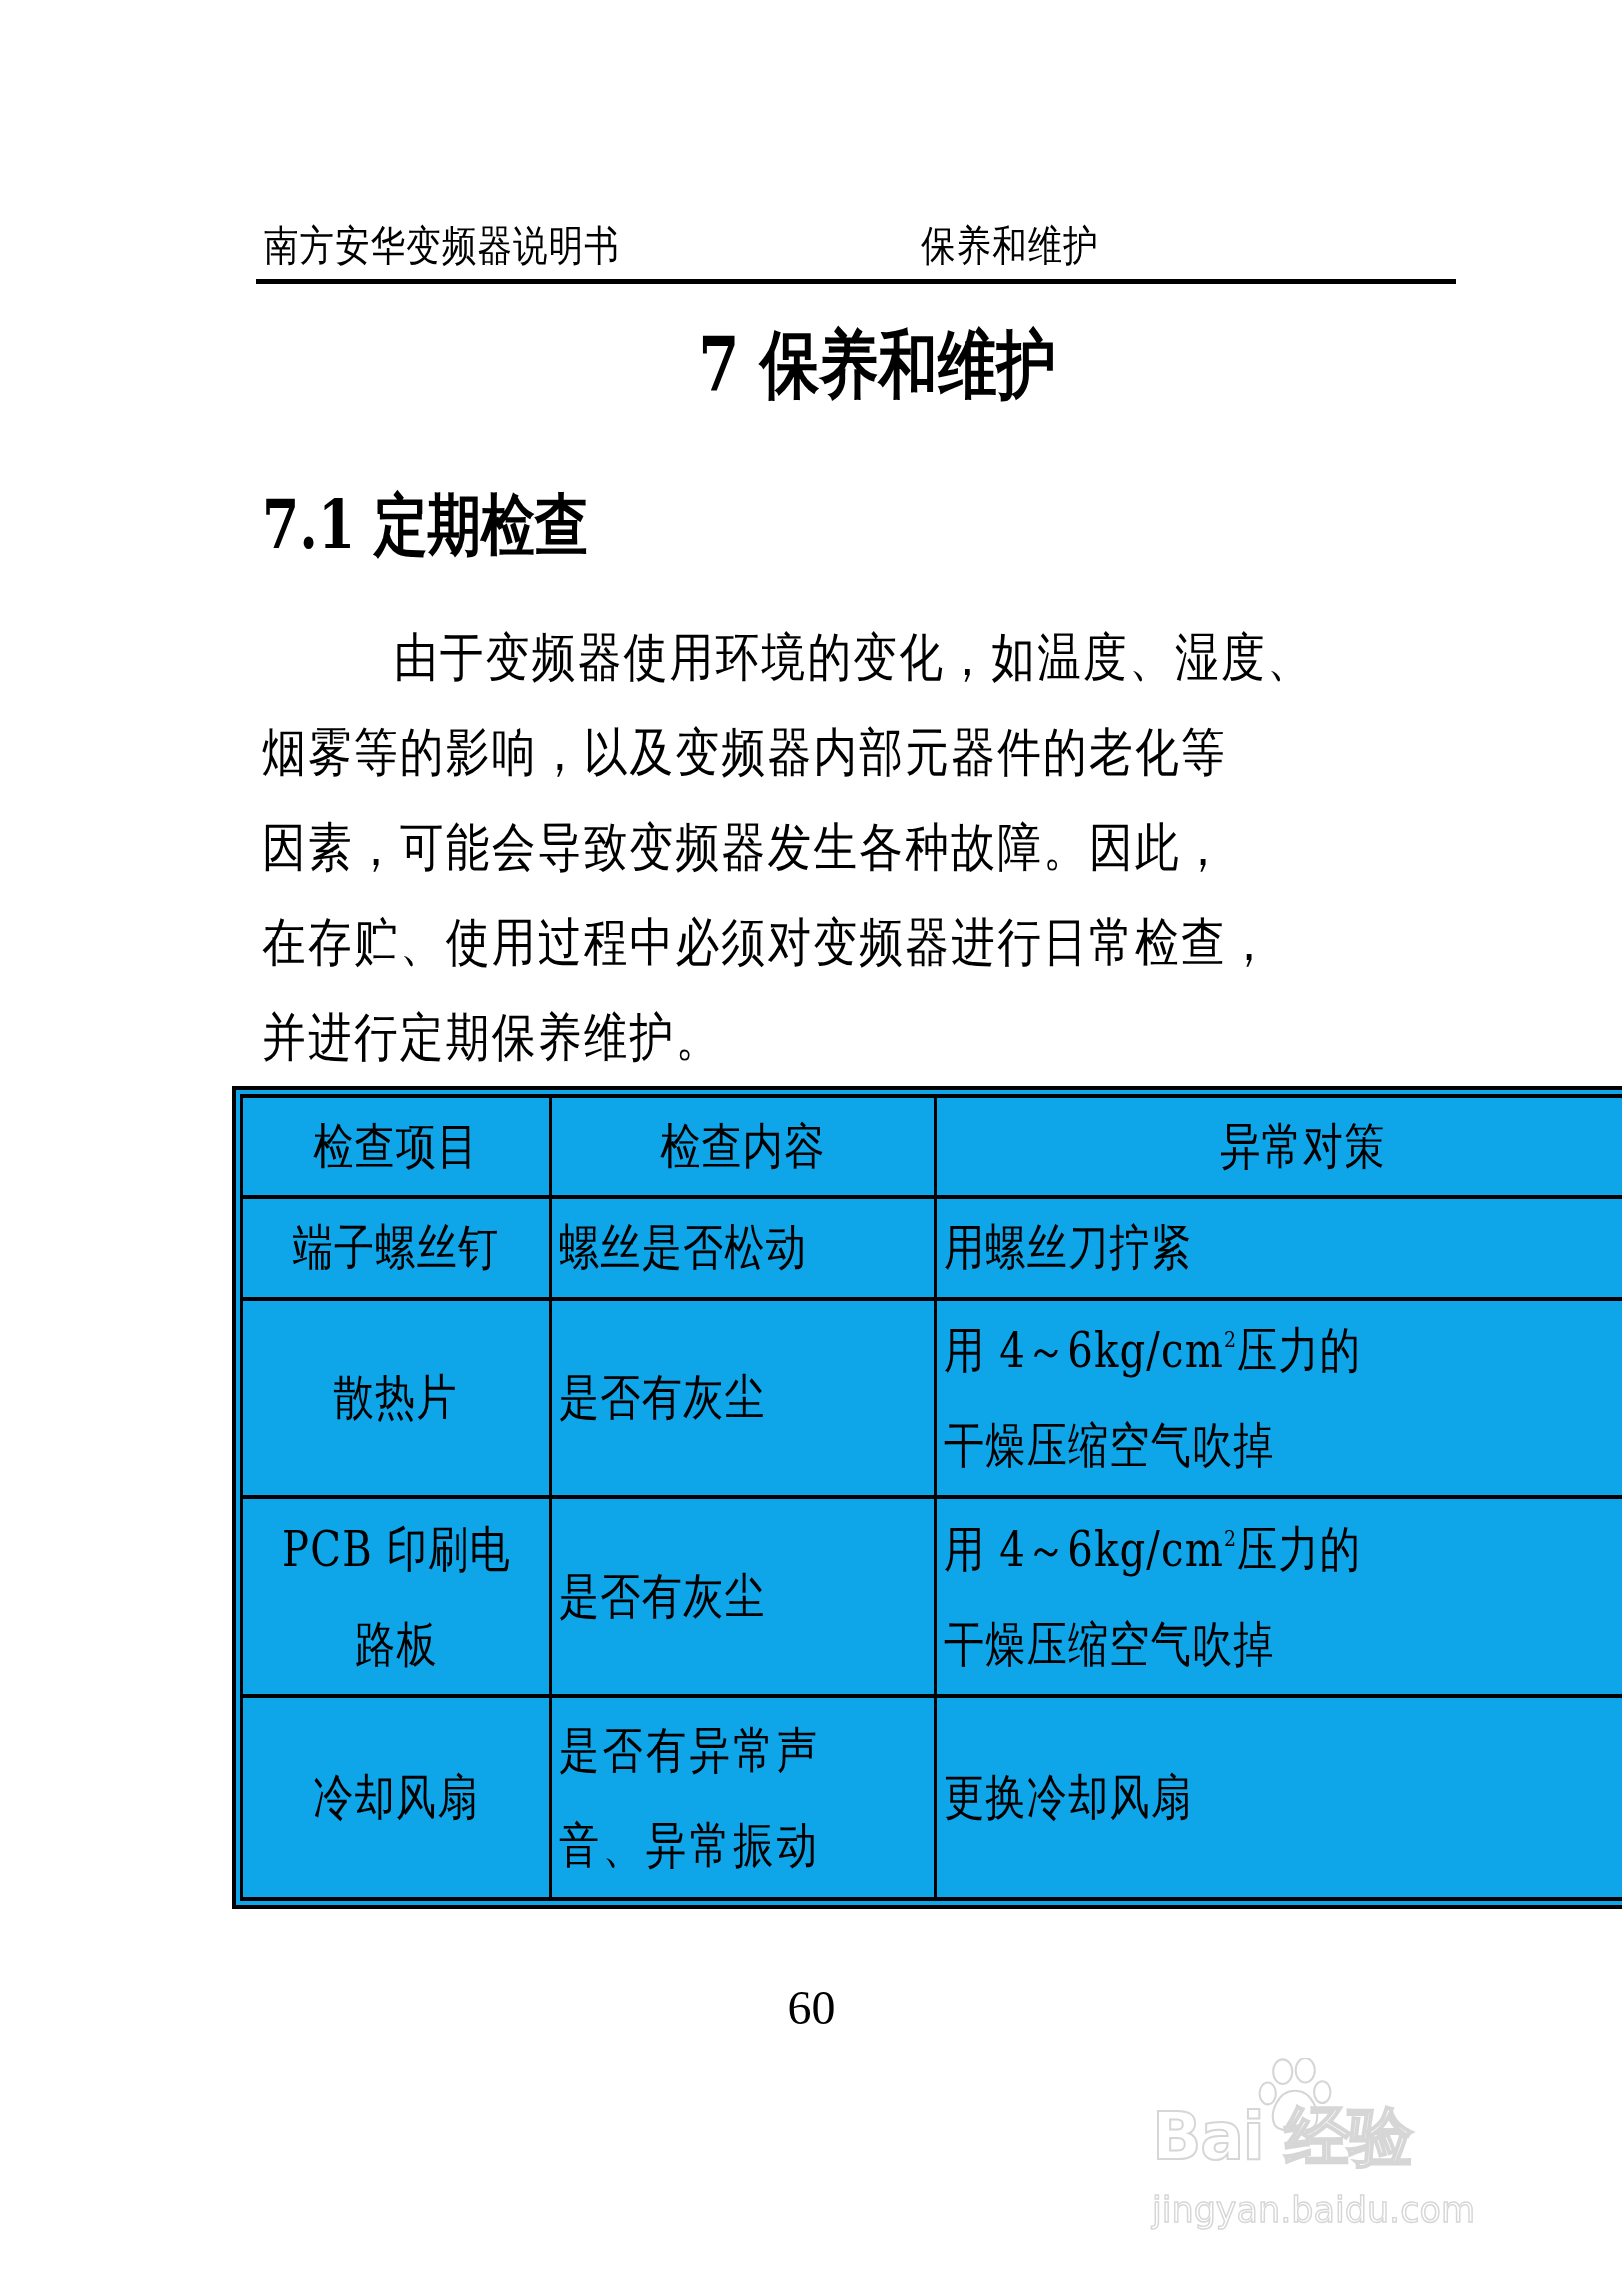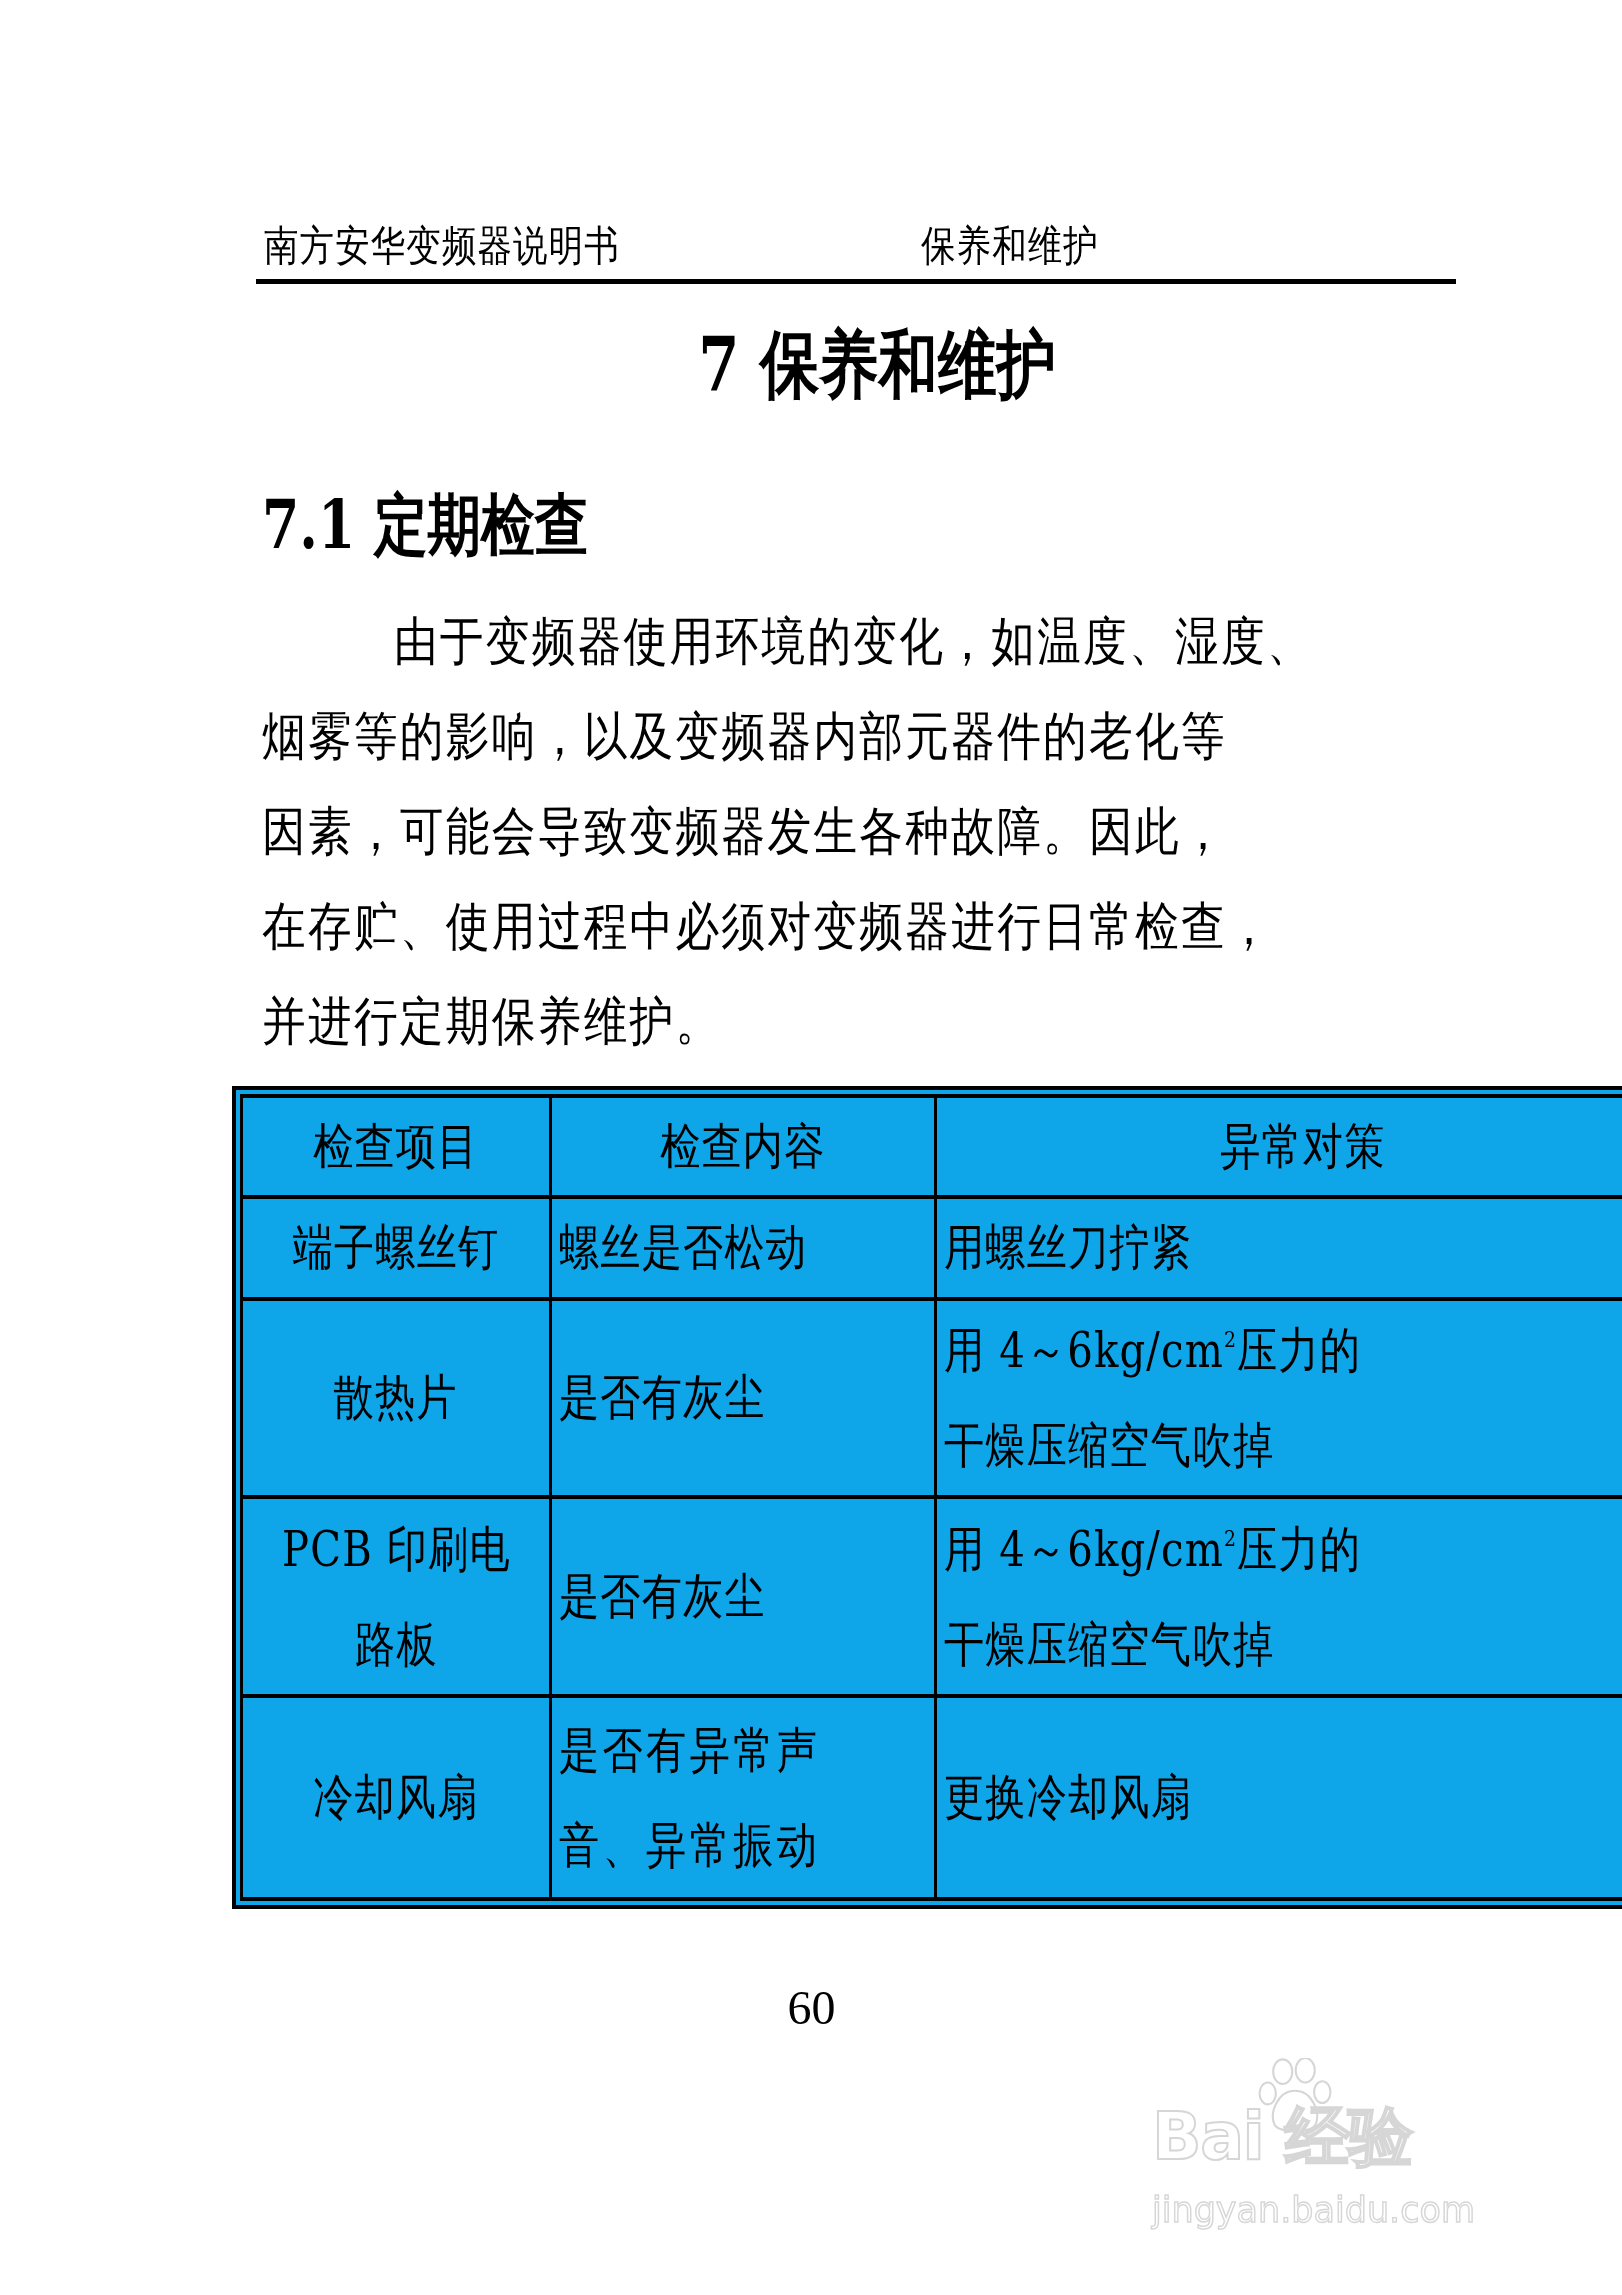--- a/index.html
+++ b/index.html
@@ -76,21 +76,21 @@
       font-size: 67px;
       line-height: 82px;
       font-weight: bold;
       white-space: nowrap;
       transform: scaleX(0.8);
       transform-origin: left center;
     }
     .paragraph {
       position: absolute;
       left: 262px;
-      top: 594px;
+      top: 610px;
       width: 1213px;
     }
     .para-line {
       height: 95px;
       font-size: 52px;
       line-height: 95px;
       white-space: nowrap;
       transform: scaleX(0.84);
       transform-origin: left center;
       letter-spacing: 2.7px;

